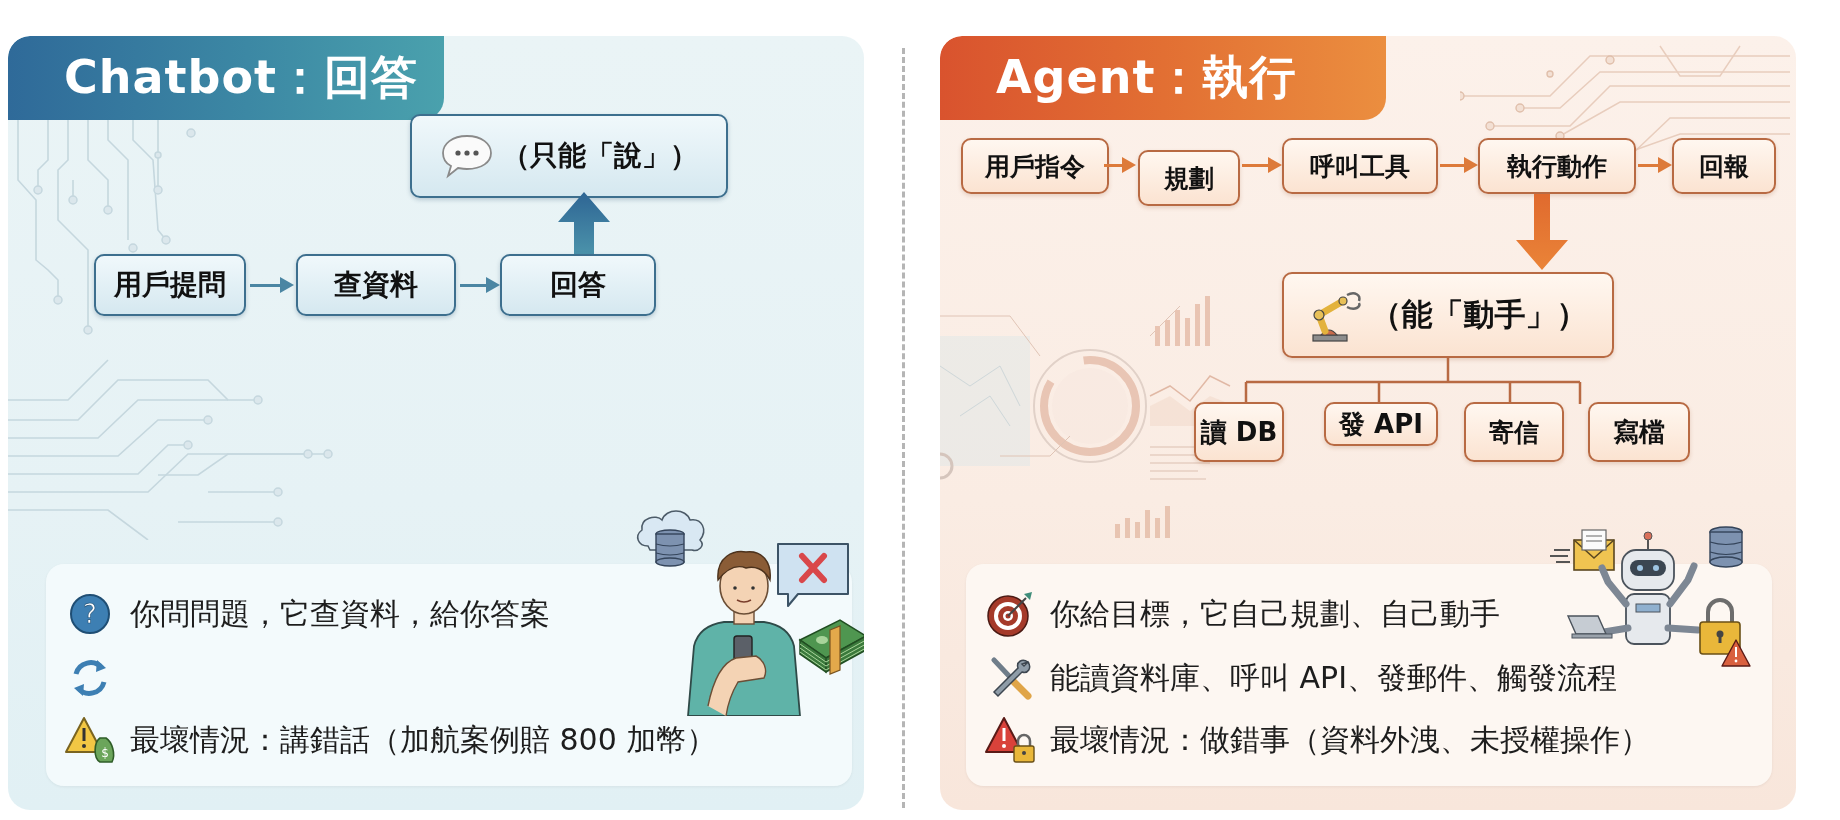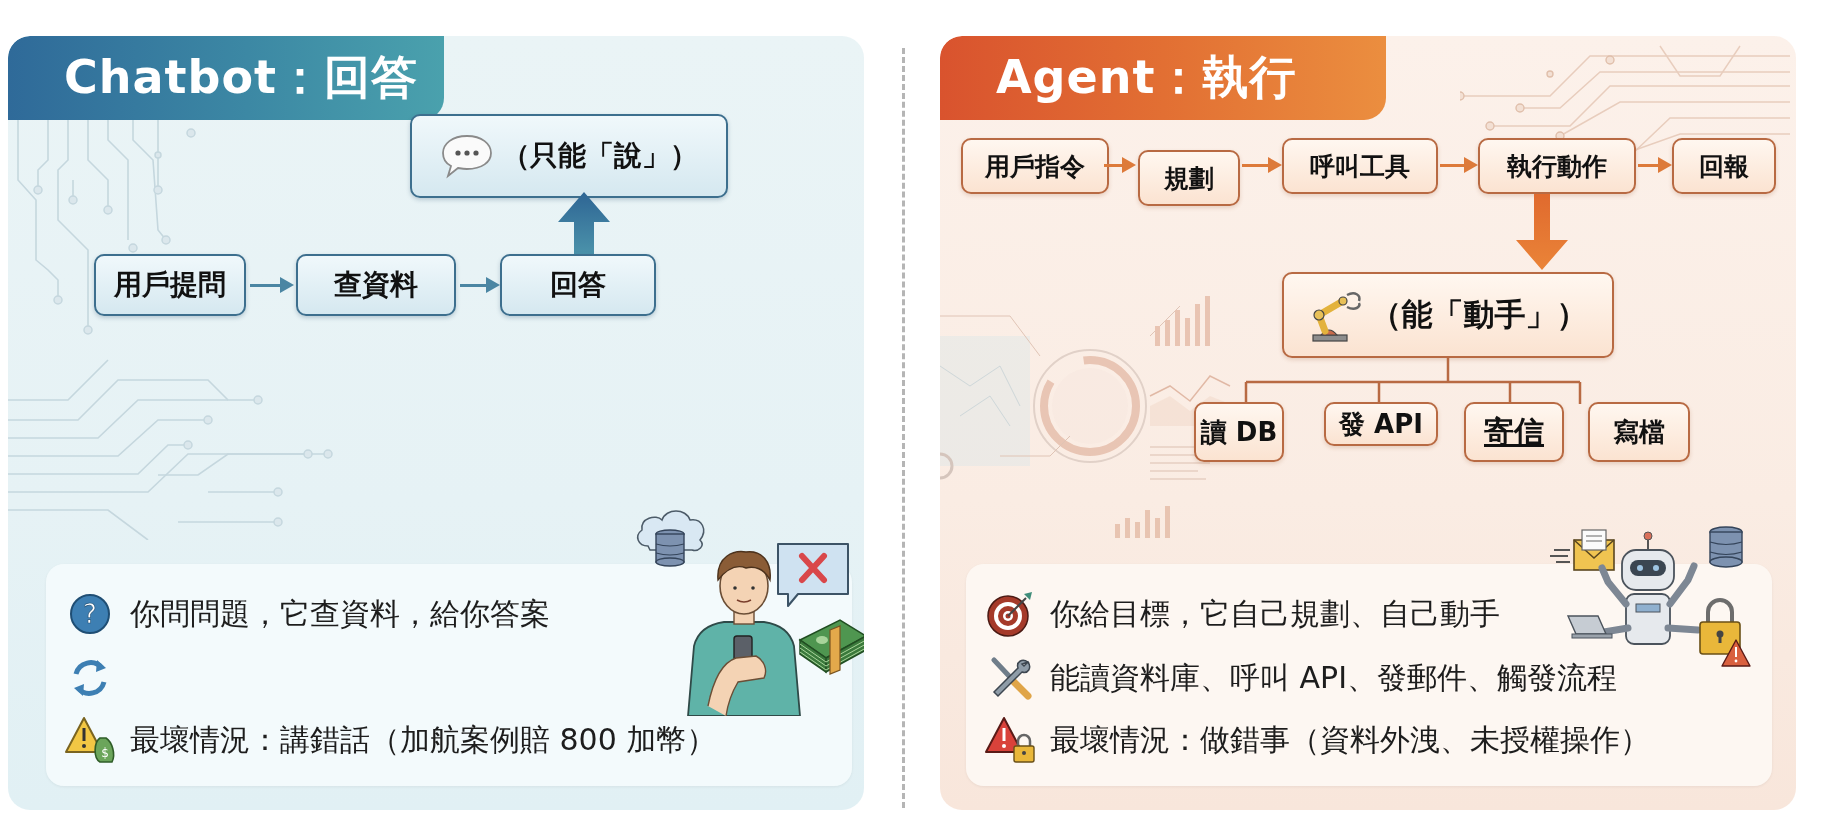--- a/index.html
+++ b/index.html
@@ -304,21 +304,21 @@
         <path d="M640 24 L640 46"></path>
     </g>
   </svg>
 
   <div class="box" style="left:254px;top:366px;width:90px;height:60px;font-size:26px;">
       <span>讀 DB</span>
     </div>
   <div class="box" style="left:384px;top:366px;width:114px;height:44px;font-size:26px;">
       <span>發 API</span>
     </div>
-  <div class="box" style="left:524px;top:366px;width:100px;height:60px;font-size:30px;text-decoration:underline;">
+  <div class="box" style="left:524px;top:366px;width:100px;height:60px;font-size:25px;">
       <span>寄信</span>
     </div>
   <div class="box" style="left:648px;top:366px;width:102px;height:60px;font-size:26px;">
       <span>寫檔</span>
     </div>
 
   <div class="info-card">
     <div class="info-row" style="top:24px">
       <span class="ic">
         <svg width="48" height="48" viewBox="0 0 48 48">

